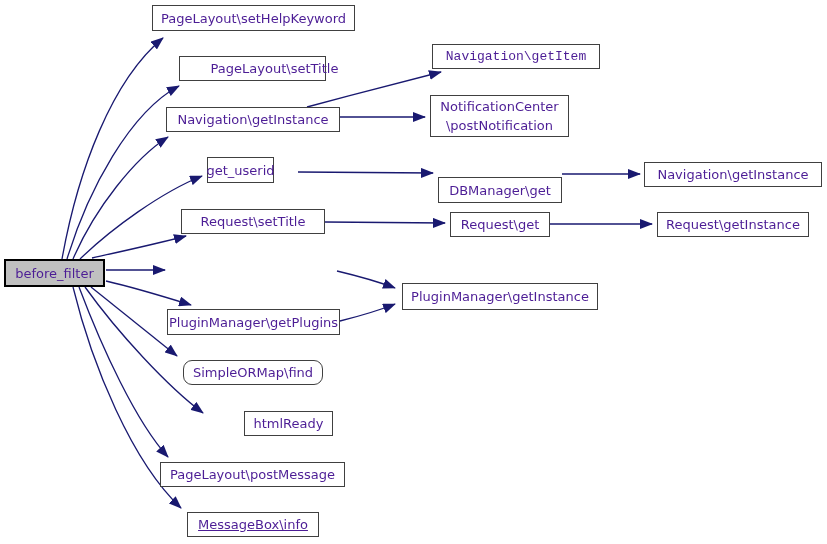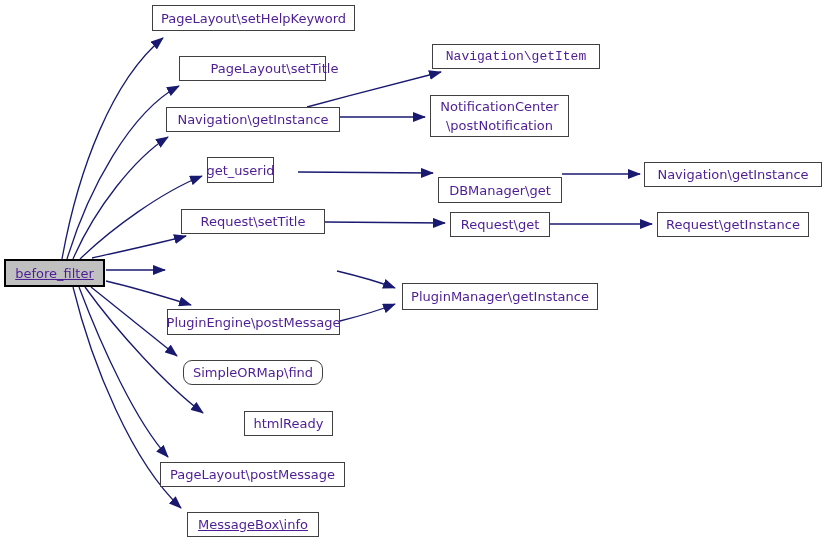--- a/index.html
+++ b/index.html
@@ -32,21 +32,20 @@
     align-items: center;
     justify-content: center;
     white-space: nowrap;
     z-index: 1;
     cursor: pointer;
   }
   .node.root {
     background: #c0c0c0;
     border: 2px solid #000000;
     cursor: default;
-    text-decoration: underline;
   }
   .node.multiline {
     white-space: pre-line;
     text-align: center;
     line-height: 1.5;
   }
 </style>
 </head>
 <body>
 
@@ -100,21 +99,21 @@
 
   <div class="node" style="left:644px;top:162px;width:178px;height:25px;">Navigation\getInstance</div>
 
   <div class="node" style="left:181px;top:209px;width:144px;height:25px;">Request\setTitle</div>
 
   <div class="node" style="left:450px;top:212px;width:100px;height:25px;">Request\get</div>
 
   <div class="node" style="left:657px;top:212px;width:152px;height:25px;">Request\getInstance</div>
 
 
-  <div class="node" style="left:167px;top:309px;width:173px;height:26px;">PluginEngine\postMessage</div>
+  <div class="node" style="left:167px;top:309px;width:173px;height:26px;">PluginManager\getPlugins</div>
 
   <div class="node" style="left:402px;top:283px;width:196px;height:27px;">PluginManager\getInstance</div>
 
   <div class="node" style="left:183px;top:360px;width:140px;height:25px;border-radius:9px;">SimpleORMap\find</div>
 
   <div class="node" style="left:208px;top:411px;width:89px;height:25px;margin-left:36px;">htmlReady</div>
 
   <div class="node" style="left:160px;top:462px;width:185px;height:25px;">PageLayout\postMessage</div>
 
   <div class="node" style="left:187px;top:512px;width:132px;height:25px;text-decoration:underline;">MessageBox\info</div>

